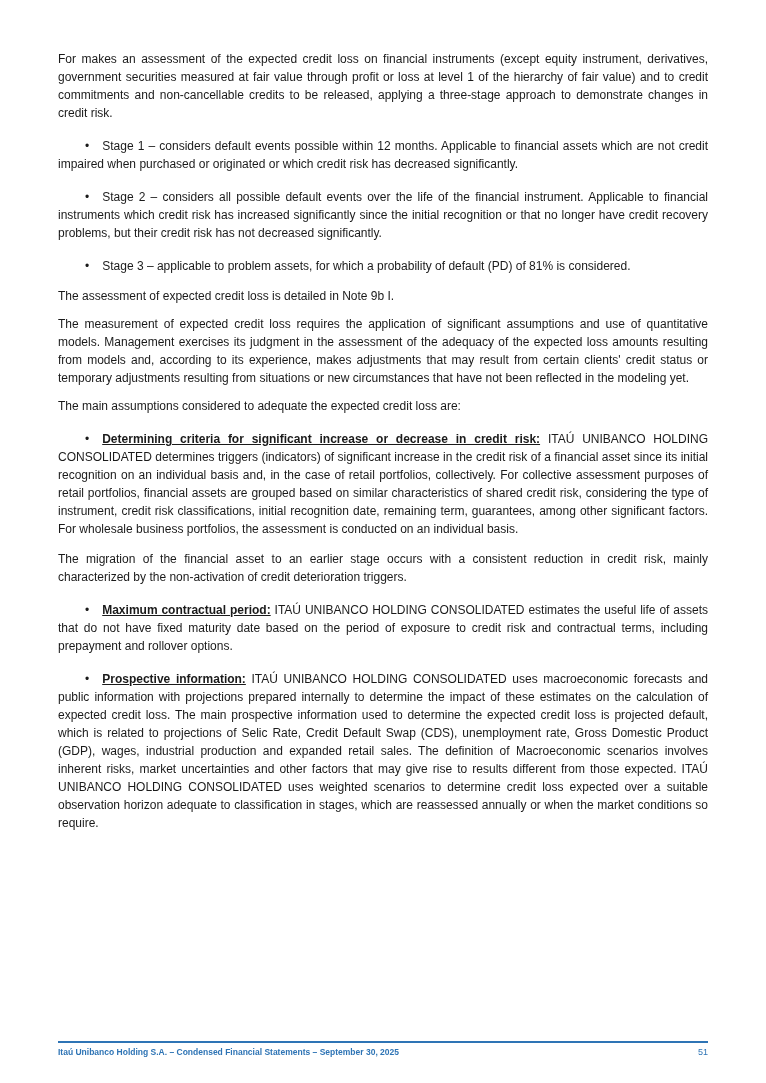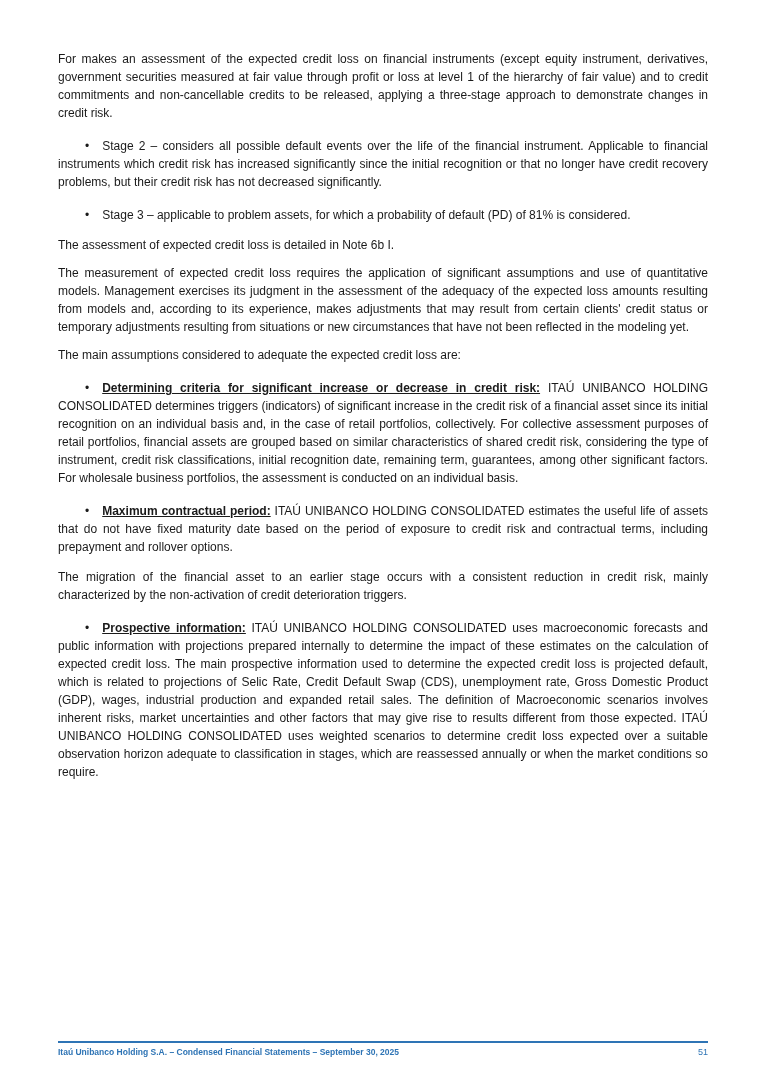--- a/index.html
+++ b/index.html
@@ -71,28 +71,29 @@
   }
 </style>
 </head>
 <body>
 
 <div class="page">
 
   <div class="content" id="doc-body">
 
   <p class="para"><span>For makes an assessment of the expected credit loss on financial instruments (except equity instrument, derivatives, government securities measured at fair value through profit or loss at level 1 of the hierarchy of fair value) and to credit commitments and non-cancellable credits to be released, applying a three-stage approach to demonstrate changes in credit risk.</span></p>
+      <p class="para bullet"><span class="bullet-dot">•</span><span>Stage 1 – considers default events possible within 12 months. Applicable to financial assets which are not credit impaired when purchased or originated or which credit risk has decreased significantly.</span></p>
       <p class="para bullet"><span class="bullet-dot">•</span><span>Stage 2 – considers all possible default events over the life of the financial instrument. Applicable to financial instruments which credit risk has increased significantly since the initial recognition or that no longer have credit recovery problems, but their credit risk has not decreased significantly.</span></p>
       <p class="para bullet"><span class="bullet-dot">•</span><span>Stage 3 – applicable to problem assets, for which a probability of default (PD) of 81% is considered.</span></p>
-      <p class="para"><span>The assessment of expected credit loss is detailed in Note 6b I.</span></p>
+      <p class="para"><span>The assessment of expected credit loss is detailed in Note 9b I.</span></p>
       <p class="para"><span>The measurement of expected credit loss requires the application of significant assumptions and use of quantitative models. Management exercises its judgment in the assessment of the adequacy of the expected loss amounts resulting from models and, according to its experience, makes adjustments that may result from certain clients' credit status or temporary adjustments resulting from situations or new circumstances that have not been reflected in the modeling yet.</span></p>
       <p class="para"><span>The main assumptions considered to adequate the expected credit loss are:</span></p>
       <p class="para bullet"><span class="bullet-dot">•</span><span class="lead">Determining criteria for significant increase or decrease in credit risk:</span> <span>ITAÚ UNIBANCO HOLDING CONSOLIDATED determines triggers (indicators) of significant increase in the credit risk of a financial asset since its initial recognition on an individual basis and, in the case of retail portfolios, collectively. For collective assessment purposes of retail portfolios, financial assets are grouped based on similar characteristics of shared credit risk, considering the type of instrument, credit risk classifications, initial recognition date, remaining term, guarantees, among other significant factors. For wholesale business portfolios, the assessment is conducted on an individual basis.</span></p>
+      <p class="para"><span>The migration of the financial asset to an earlier stage occurs with a consistent reduction in credit risk, mainly characterized by the non-activation of credit deterioration triggers.</span></p>
       <p class="para bullet"><span class="bullet-dot">•</span><span class="lead">Maximum contractual period:</span> <span>ITAÚ UNIBANCO HOLDING CONSOLIDATED estimates the useful life of assets that do not have fixed maturity date based on the period of exposure to credit risk and contractual terms, including prepayment and rollover options.</span></p>
-      <p class="para"><span>The migration of the financial asset to an earlier stage occurs with a consistent reduction in credit risk, mainly characterized by the non-activation of credit deterioration triggers.</span></p>
       <p class="para bullet"><span class="bullet-dot">•</span><span class="lead">Prospective information:</span> <span>ITAÚ UNIBANCO HOLDING CONSOLIDATED uses macroeconomic forecasts and public information with projections prepared internally to determine the impact of these estimates on the calculation of expected credit loss. The main prospective information used to determine the expected credit loss is projected default, which is related to projections of Selic Rate, Credit Default Swap (CDS), unemployment rate, Gross Domestic Product (GDP), wages, industrial production and expanded retail sales. The definition of Macroeconomic scenarios involves inherent risks, market uncertainties and other factors that may give rise to results different from those expected. ITAÚ UNIBANCO HOLDING CONSOLIDATED uses weighted scenarios to determine credit loss expected over a suitable observation horizon adequate to classification in stages, which are reassessed annually or when the market conditions so require.</span></p>
     </div>
 
   <div class="footer">
     <div class="footer-rule"></div>
     <div class="footer-row">
       <span class="footer-text">Itaú Unibanco Holding S.A. – Condensed Financial Statements – September 30, 2025</span>
       <span class="footer-page">51</span>
     </div>
   </div>

